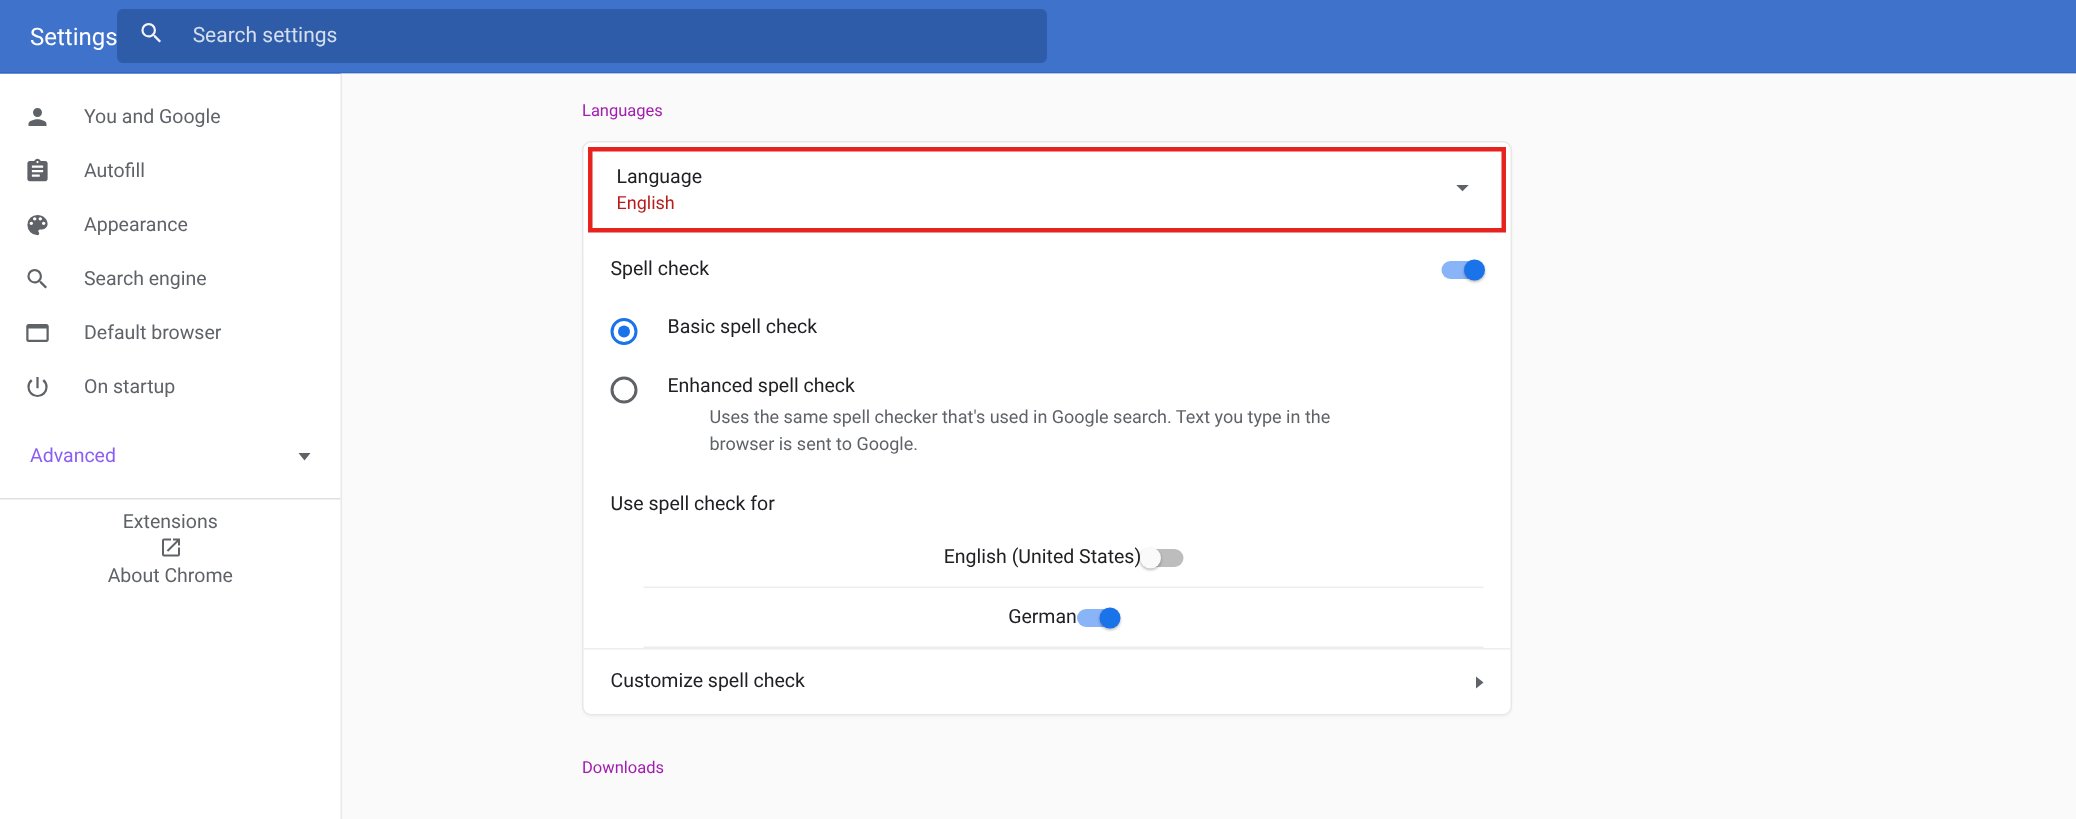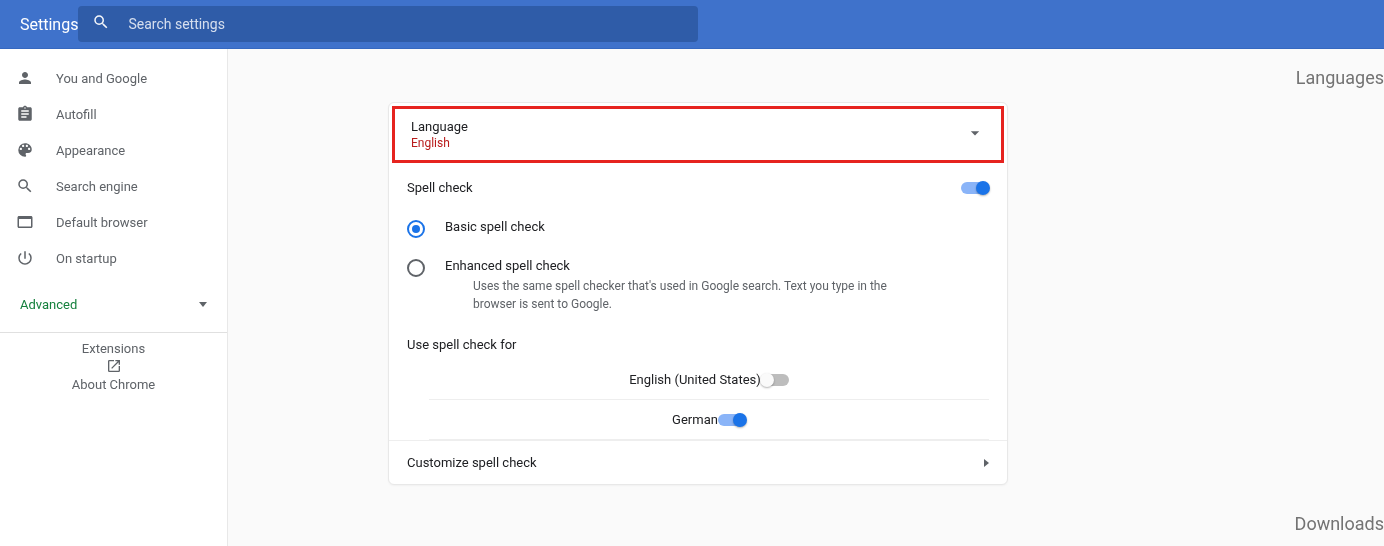--- a/index.html
+++ b/index.html
@@ -9,25 +9,25 @@
 .search-bar { background:#2f5ca8; height:36px; width:620px; border-radius:4px; display:flex; align-items:center; padding:10px 14px; }
 .search-bar svg { fill:#fff; opacity:0.95; }
 .search-input { background:transparent; border:none; outline:none; color:#fff; font-size:14px; margin-left:18px; width:100%; }
 .search-input::placeholder { color:rgba(255,255,255,0.8); }
 .layout { display:flex; }
 .sidebar { width:228px; padding-top:11px; border-right:1px solid #e8e8e8; height:497px; }
 .side-list { padding:0; }
 .side-item { display:flex; align-items:center; height:36px; padding-left:16px; cursor:pointer; color:#5f6368; font-size:13px; }
 .side-item .icon { width:40px; display:flex; align-items:center; }
 .side-item svg { fill:#5f6368; }
-.advanced { display:flex; align-items:center; justify-content:space-between; padding:0 20px; height:40px; cursor:pointer; color:#15803d; font-size:13px; margin-top:8px; }
+.advanced { display:flex; align-items:center; justify-content:space-between; padding:0 20px; height:40px; cursor:pointer; color:#8b5cf6; font-size:13px; margin-top:8px; }
 .divider { height:1px; background:#e0e0e0; margin:8px 0; }
 .ext-row { display:flex; align-items:center; justify-content:space-between; padding:0 20px; height:36px; cursor:pointer; color:#5f6368; font-size:13px;flex-direction:column; }
 .main { flex:1; padding:18px 0 0 160px; background:#fafafa; min-width:0; height:497px; overflow-y:auto; }
-.section-title { font-size:18px; color:#737373; margin-bottom:14px; font-weight:400;text-align:right; }
+.section-title { font-size:11px; color:#a21caf; margin-bottom:14px; font-weight:400; }
 .card { background:#fff; border:1px solid #e8e8e8; border-radius:6px; width:620px; box-shadow:0 1px 2px rgba(0,0,0,0.04); margin-bottom:28px; }
 .lang-row { display:flex; align-items:center; justify-content:space-between; padding:10px 16px; border:3px solid #e6231f; margin:3px; cursor:pointer; }
 .lang-row .label { font-size:13px; color:#202124; }
 .lang-row .value { font-size:12px; color:#b91c1c; margin-top:2px; }
 .chevron svg { fill:#5f6368; }
 .row { padding:14px 18px; display:flex; align-items:center; justify-content:space-between; font-size:13px; color:#202124; }
 .radio-row { display:flex; padding:10px 18px; align-items:flex-start; }
 .radio-outer { width:18px; height:18px; border:2px solid #5f6368; border-radius:50%; display:flex; align-items:center; justify-content:center; flex-shrink:0; cursor:pointer; margin-top:1px; }
 .radio-outer.selected { border-color:#1a73e8; }
 .radio-inner { width:8px; height:8px; border-radius:50%; background:#1a73e8; }

